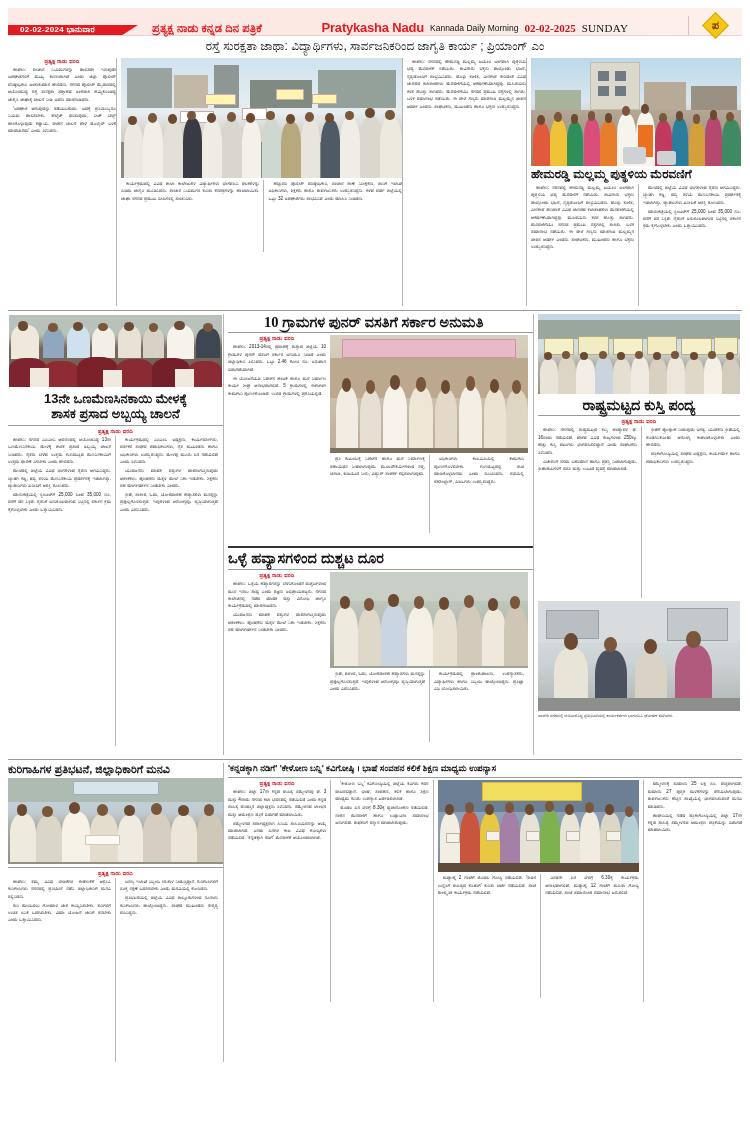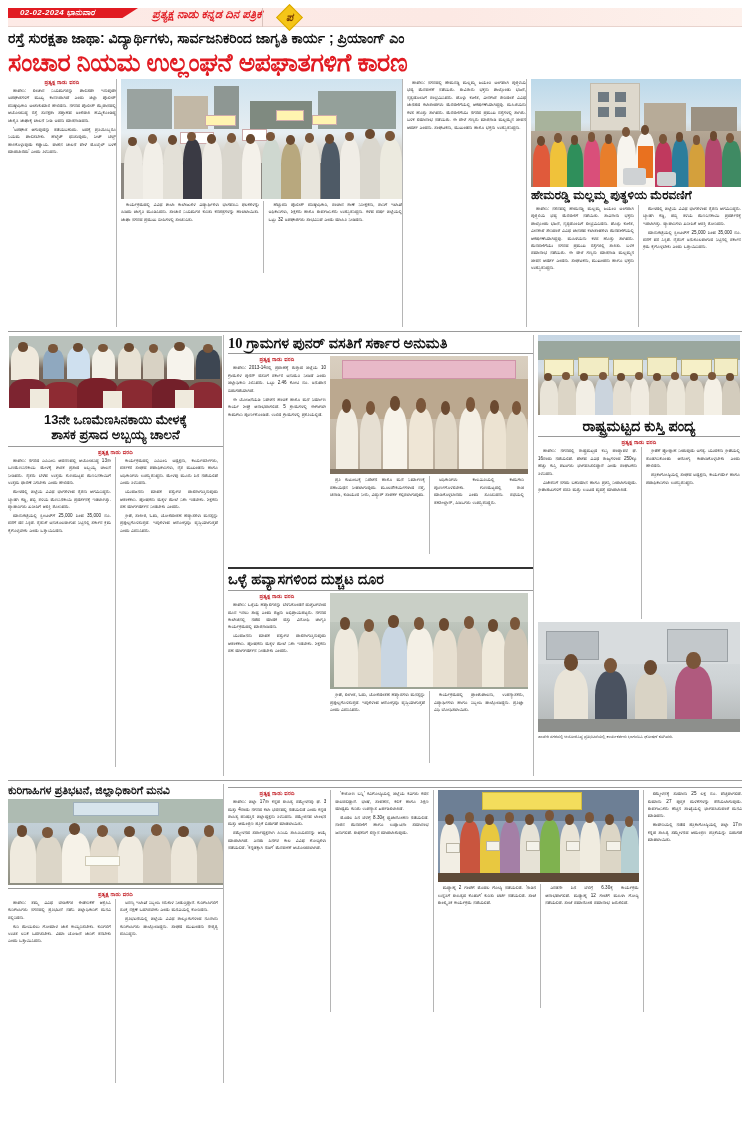--- a/index.html
+++ b/index.html
@@ -15,27 +15,26 @@
   .page {
     width: 750px;
     height: 1148px;
     position: relative;
     background: #fff;
     padding: 8px 8px 0 8px;
   }
 
   
   .masthead {
-    height: 19px;
+    height: 28px;
     background: linear-gradient(to right, #fdeae6 0%, #fce9e4 60%, #fdf1ec 100%);
     display: flex;
-    align-items: flex-start;
+    align-items: flex-end;
     position: relative;
     border-bottom: 1px solid #e8d3cd;
-    font-style: italic;
   }
   .date-flag {
     background: #e11b22;
     color: #fff;
     font-size: 8px;
     font-weight: bold;
     display: flex;
     align-items: center;
     padding: 0 16px 0 12px;
     letter-spacing: .3px;
@@ -71,22 +70,23 @@
     width: 19px; height: 19px; background: #f5c518; transform: rotate(45deg);
     display: flex; align-items: center; justify-content: center;
     border: 1px solid #d9a800;
   }
   .logo-diamond span { transform: rotate(-45deg); font-size: 11px; color: #7a3b00; font-weight: bold; }
 
   
   .lead-wrap { display: flex; gap: 6px; margin-top: 3px; }
   .lead-left { flex: 1; min-width: 0; }
   .kicker {
-    font-size: 14px; color: #111; font-weight: bold; line-height: 1.25;
+    font-size: 12px; color: #111; font-weight: normal; line-height: 1.25;
     padding-bottom: 1px;
+    text-align: center;
   }
   .main-headline {
     font-size: 25px; color: #e11b22; font-weight: bold; line-height: 1.1;
     letter-spacing: -.4px; white-space: nowrap;
   }
 
   
   .photo { position: relative; overflow: hidden; background: #b9c6cf; display:block; }
   .photo .sky { position: absolute; inset: 0; }
   .photo .ground { position: absolute; left:0; right:0; bottom:0; }
@@ -110,20 +110,21 @@
   }
   .col-text p { margin-bottom: 1.5px; text-indent: 5px; }
 
   .hr-thin { border-top: 1px solid #9a9a9a; margin: 4px 0 3px 0; }
   .hr-thick { border-top: 2px solid #333; margin: 4px 0 3px 0; }
   .vr { border-left: 1px solid #b5b5b5; }
 
   .sec-head {
     font-size: 14.5px; font-weight: bold; color: #111; line-height: 1.15;
     font-family: "Liberation Serif", serif;
+    margin-left: 36px;
   }
   .sec-head-kn { font-size: 14.5px; font-weight: bold; color: #111; line-height: 1.15; }
   .sec-head-2l { font-size: 13px; font-weight: bold; color: #111; line-height: 1.2; }
 
   .caption {
     font-size: 4.3px; line-height: 1.55; text-align: justify; color: #222;
   }
 
   
   .row { display: flex; }
@@ -137,31 +138,36 @@
   .bottom-kicker { font-size: 8.6px; font-weight: bold; color: #111; line-height: 1.3; }
 </style>
 </head>
 <body>
 
 <div class="page">
 
   <div class="masthead">
     <div class="date-flag">02-02-2024 ಭಾನುವಾರ</div>
     <div class="mast-kn">ಪ್ರತ್ಯಕ್ಷ ನಾಡು ಕನ್ನಡ ದಿನ ಪತ್ರಿಕೆ</div>
+    <div class="mast-mid">
+      <span class="mast-title">Pratykasha Nadu</span>
+      <span class="mast-sub">Kannada Daily Morning</span>
+      <span class="mast-date2">02-02-2025</span>
+      <span class="mast-day">SUNDAY</span>
+    </div>
     <div class="mast-logo-wrap">
       <div class="logo-diamond">
         <span>ಪ</span>
       </div>
     </div>
   </div>
 
   <div class="lead-wrap">
     <div class="lead-left">
       <div class="kicker">ರಸ್ತೆ ಸುರಕ್ಷತಾ ಜಾಥಾ: ವಿದ್ಯಾರ್ಥಿಗಳು, ಸಾರ್ವಜನಿಕರಿಂದ ಜಾಗೃತಿ ಕಾರ್ಯ ; ಪ್ರಿಯಾಂಗ್ ಎಂ</div>
-      <div class="main-headline">ಸಂಚಾರ ನಿಯಮ ಉಲ್ಲಂಘನೆ ಅಪಘಾತಗಳಿಗೆ ಕಾರಣ</div>
     </div>
   </div>
 
   <div class="row" style="margin-top:3px;">
 
     <div style="width:108px;">
       <div class="byline">ಪ್ರತ್ಯಕ್ಷ ನಾಡು ವರದಿ</div>
       <div class="col-text" style="height:196px;">
         <p>ಹಾವೇರಿ: ಸಂಚಾರ ನಿಯಮಗಳನ್ನು ಪಾಲಿಸದೇ ಇರುವುದೇ ಅಪಘಾತಗಳಿಗೆ ಮುಖ್ಯ ಕಾರಣವಾಗಿದೆ ಎಂದು ಜಿಲ್ಲಾ ಪೊಲೀಸ್ ವರಿಷ್ಠಾಧಿಕಾರಿ ಅಂಶುಕುಮಾರ ಹೇಳಿದರು. ನಗರದ ಪೊಲೀಸ್ ಮೈದಾನದಲ್ಲಿ ಆಯೋಜಿಸಿದ್ದ ರಸ್ತೆ ಸುರಕ್ಷತಾ ಸಪ್ತಾಹದ ಅಂಗವಾಗಿ ಹಮ್ಮಿಕೊಂಡಿದ್ದ ಜಾಗೃತಿ ಜಾಥಾಕ್ಕೆ ಚಾಲನೆ ನೀಡಿ ಅವರು ಮಾತನಾಡಿದರು.</p>
         <p>'ಅಪಘಾತ ಆಗುವುದನ್ನು ತಡೆಯಬಹುದು. ಅದಕ್ಕೆ ಪ್ರತಿಯೊಬ್ಬರೂ ನಿಯಮ ಪಾಲಿಸಬೇಕು. ಹೆಲ್ಮೆಟ್ ಧರಿಸುವುದು, ಸೀಟ್ ಬೆಲ್ಟ್ ಹಾಕಿಕೊಳ್ಳುವುದು ಕಡ್ಡಾಯ. ವಾಹನ ಚಾಲನೆ ವೇಳೆ ಮೊಬೈಲ್ ಬಳಕೆ ಮಾಡಬಾರದು' ಎಂದು ತಿಳಿಸಿದರು.</p>
@@ -524,20 +530,21 @@
           <p>ಕುರಿ ಮೇಯಿಸಲು ಗೋಮಾಳ ಜಾಗ ಕಾಯ್ದಿರಿಸಬೇಕು. ಕುರಿಗಳಿಗೆ ಉಚಿತ ಲಸಿಕೆ ಒದಗಿಸಬೇಕು. ವಿಮಾ ಯೋಜನೆ ಜಾರಿಗೆ ತರಬೇಕು ಎಂದು ಒತ್ತಾಯಿಸಿದರು.</p>
         </div>
         <div class="col-text vr pad-l" style="width:103px;height:184px;">
           <p>ಅರಣ್ಯ ಇಲಾಖೆ ಸಿಬ್ಬಂದಿ ಕಿರುಕುಳ ನೀಡುತ್ತಿದ್ದಾರೆ. ಕುರಿಗಾಹಿಗಳಿಗೆ ಸೂಕ್ತ ರಕ್ಷಣೆ ಒದಗಿಸಬೇಕು ಎಂದು ಮನವಿಯಲ್ಲಿ ಕೋರಿದರು.</p>
           <p>ಪ್ರತಿಭಟನೆಯಲ್ಲಿ ಜಿಲ್ಲೆಯ ವಿವಿಧ ತಾಲ್ಲೂಕುಗಳಿಂದ ನೂರಾರು ಕುರಿಗಾಹಿಗಳು ಪಾಲ್ಗೊಂಡಿದ್ದರು. ಸಂಘದ ಮುಖಂಡರು ನೇತೃತ್ವ ವಹಿಸಿದ್ದರು.</p>
         </div>
       </div>
     </div>
 
     <div class="vr pad-l" style="width:519px;">
+      <div class="bottom-kicker">'ಕನ್ನಡಕ್ಕಾಗಿ ನಡಿಗೆ' 'ಕೇಳೋಣ ಬನ್ನಿ' ಕವಿಗೋಷ್ಠಿ । ಭಾಷೆ ಸಂವಹನ ಕಲಿಕೆ ಶಿಕ್ಷಣ ಮಾಧ್ಯಮ ಉಪನ್ಯಾಸ</div>
       <div class="hr-thin" style="margin:3px 0 2px 0;"></div>
 
       <div class="row gap4">
         <div style="width:100px;">
           <div class="byline">ಪ್ರತ್ಯಕ್ಷ ನಾಡು ವರದಿ</div>
           <div class="col-text" style="height:212px;">
             <p>ಹಾವೇರಿ: ಜಿಲ್ಲಾ 17ನೇ ಕನ್ನಡ ಸಾಹಿತ್ಯ ಸಮ್ಮೇಳನವು ಫೆ. 3 ಮತ್ತು 4ರಂದು ನಗರದ ಕಲಾ ಭವನದಲ್ಲಿ ನಡೆಯಲಿದೆ ಎಂದು ಕನ್ನಡ ಸಾಹಿತ್ಯ ಪರಿಷತ್ತಿನ ಜಿಲ್ಲಾಧ್ಯಕ್ಷರು ತಿಳಿಸಿದರು. ಸಮ್ಮೇಳನದ ಲಾಂಛನ ಮತ್ತು ಆಮಂತ್ರಣ ಪತ್ರಿಕೆ ಬಿಡುಗಡೆ ಮಾಡಲಾಯಿತು.</p>
             <p>ಸಮ್ಮೇಳನದ ಸರ್ವಾಧ್ಯಕ್ಷರಾಗಿ ಹಿರಿಯ ಸಾಹಿತಿಯವರನ್ನು ಆಯ್ಕೆ ಮಾಡಲಾಗಿದೆ. ಎರಡು ದಿನಗಳ ಕಾಲ ವಿವಿಧ ಗೋಷ್ಠಿಗಳು ನಡೆಯಲಿವೆ. 'ಕನ್ನಡಕ್ಕಾಗಿ ನಡಿಗೆ' ಮೆರವಣಿಗೆ ಆಯೋಜಿಸಲಾಗಿದೆ.</p>
           </div>
         </div>

